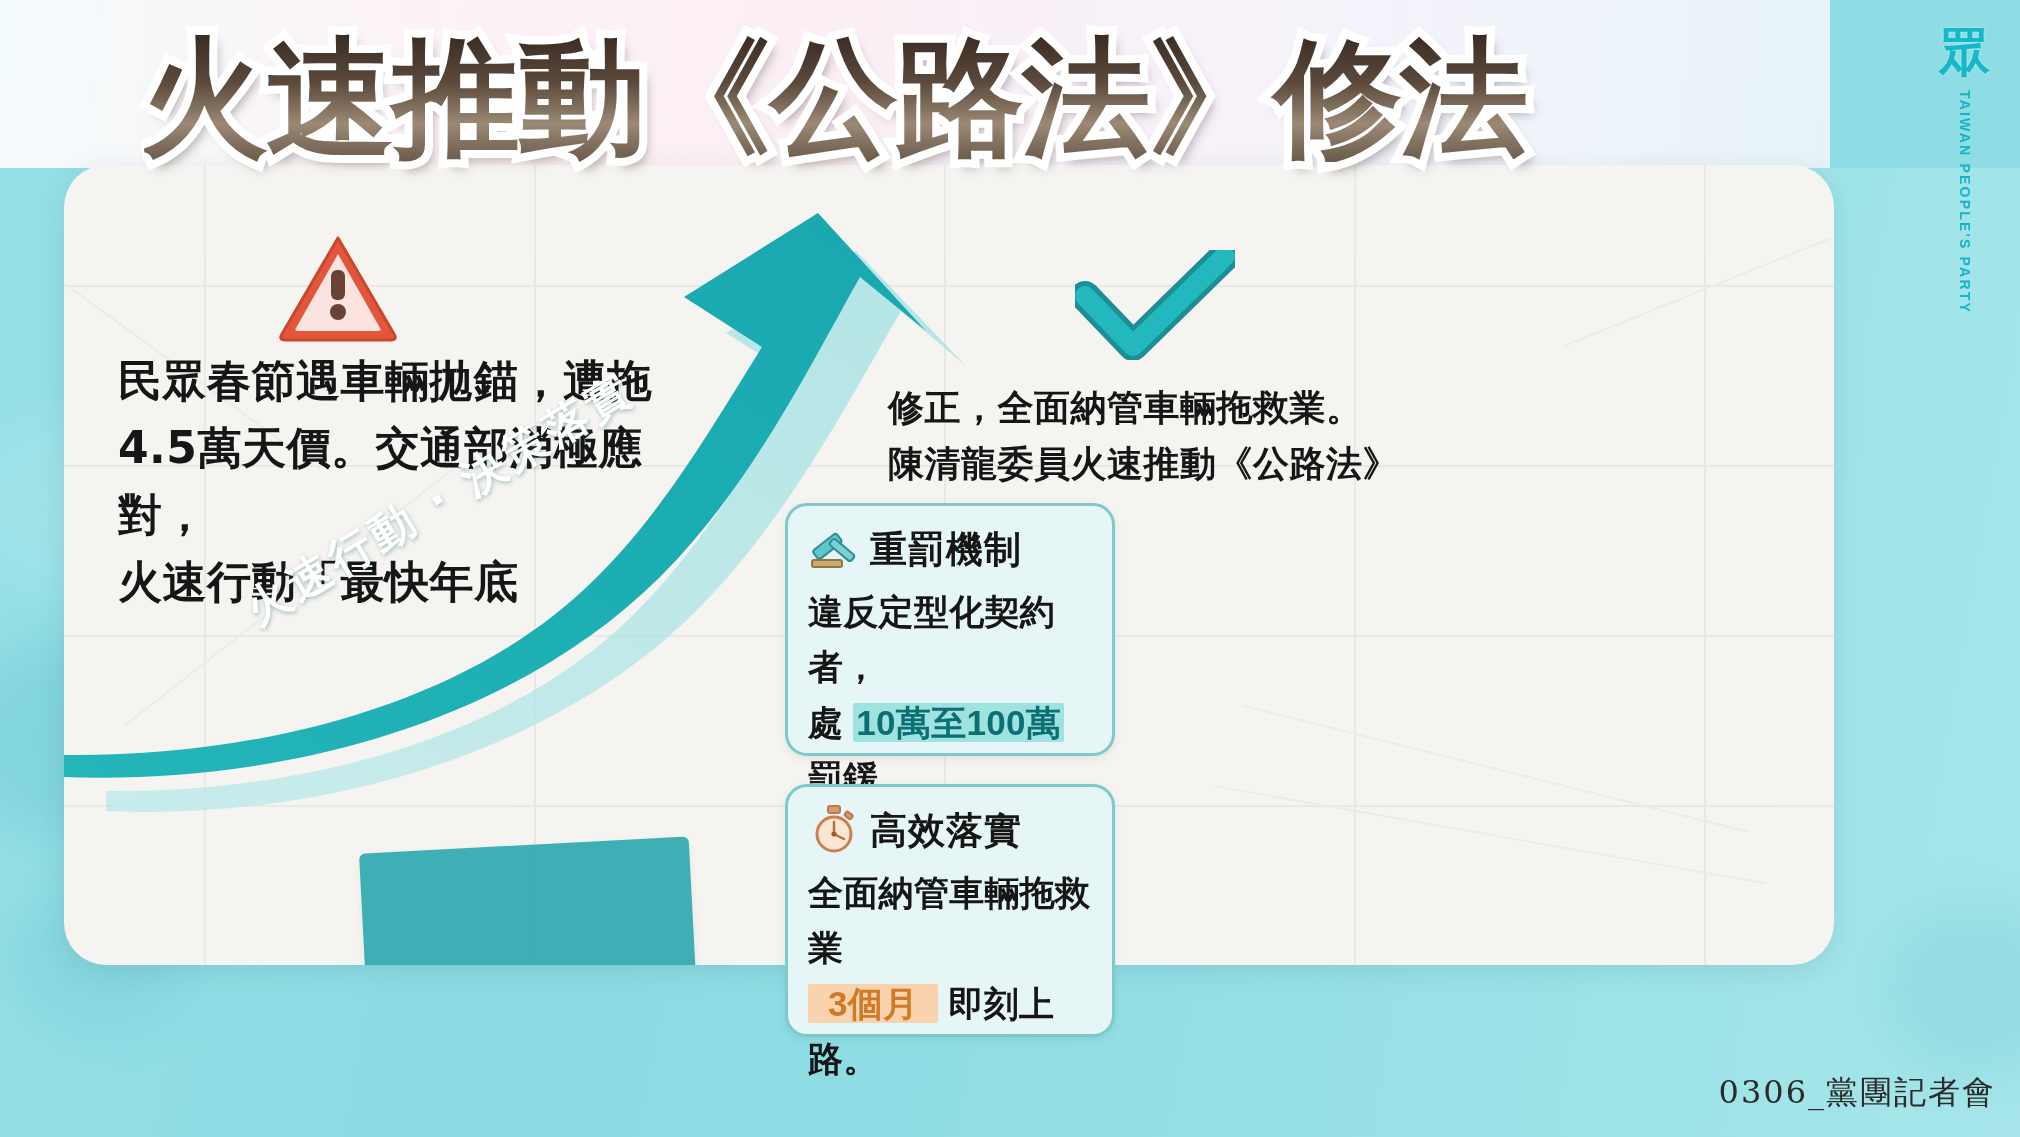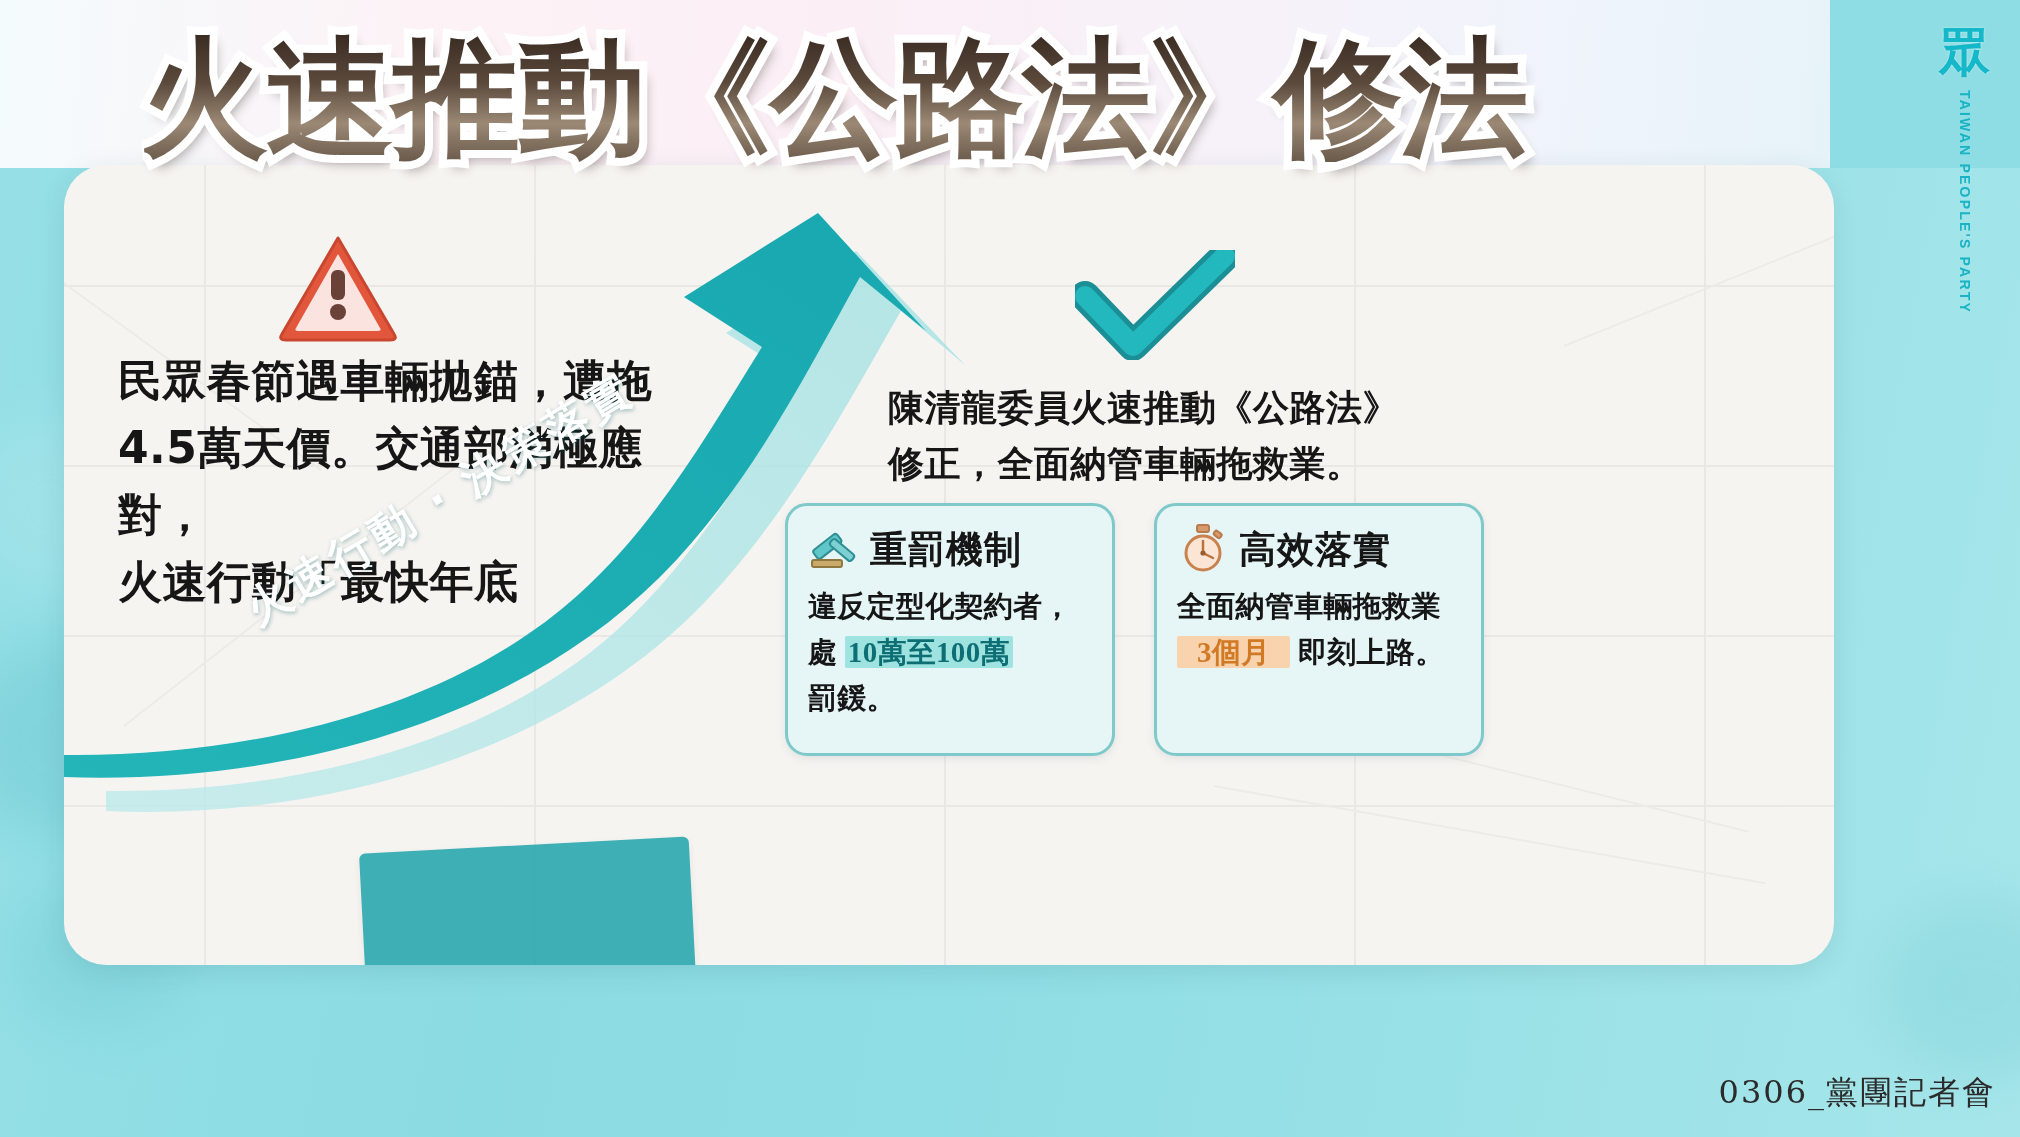--- a/index.html
+++ b/index.html
@@ -104,37 +104,37 @@
   
   .check-icon { position:absolute; left:1075px; top:250px; width:160px; height:110px; z-index:12; }
   .right-text {
     position:absolute; left:888px; top:380px; width:580px; z-index:12;
     font-family:"DejaVu Sans","Liberation Sans",sans-serif;
     font-weight:bold; font-size:36px; line-height:1.55; color:#161616;
     letter-spacing:.5px;
   }
 
   
-  .fcards { position:absolute; left:785px; top:503px; display:flex; gap:39px; z-index:14; }
+  .fcards { position:absolute; left:785px; top:503px; display:flex; gap:28px; z-index:14;flex-direction:column; }
   .fcard {
     width:330px; height:253px;
     background:#e6f6f6;
     border:3px solid #7fc9cb;
     border-radius:22px;
     padding:18px 20px 14px 20px;
     box-shadow:0 3px 9px rgba(40,90,100,.10);
   }
   .fcard-head { display:flex; align-items:center; gap:10px; margin-bottom:8px; }
   .fcard-title {
     font-family:"DejaVu Sans","Liberation Sans",sans-serif;
     font-weight:bold; font-size:37px; color:#161616; letter-spacing:1px;
   }
   .fcard-body {
-    font-family:Liberation Serif, serif;
-    font-weight:bold; font-size:29px; line-height:1.58; color:#161616;
+    font-family:Liberation Sans, sans-serif;
+    font-weight:bold; font-size:35px; line-height:1.58; color:#161616;
     letter-spacing:.3px;
   }
   .hl-teal  { background:#9fe3e0; padding:0 3px; border-radius:2px; color:#0d6f74; }
   .hl-orange{ background:#f8d3ae; padding:0 20px; border-radius:2px; color:#d07a26; }
 
   
   .logo { position:absolute; right:18px; top:26px; width:74px; z-index:40; text-align:center; }
   .logo-mark {
     font-family:"DejaVu Sans","Liberation Sans",sans-serif;
     font-weight:bold; font-size:52px; color:#15b8c8; line-height:1;
@@ -231,22 +231,22 @@
     <div>火速行動「最快年底</div>
   </div>
 
   <div class="check-icon">
     <svg width="160" height="110" viewBox="0 0 160 110">
       <path d="M10 46 L58 96 L150 6" fill="none" stroke="#1b8e96" stroke-width="30" stroke-linecap="round" stroke-linejoin="round"></path>
       <path d="M10 46 L58 96 L150 6" fill="none" stroke="#22b8bd" stroke-width="20" stroke-linecap="round" stroke-linejoin="round"></path>
     </svg>
   </div>
   <div class="right-text">
+    <div>修正，全面納管車輛拖救業。</div>
     <div>陳清龍委員火速推動《公路法》</div>
-    <div>修正，全面納管車輛拖救業。</div>
   </div>
 
   <div class="fcards">
 
     <div class="fcard">
       <div class="fcard-head">
         <span>
           <svg width="52" height="48" viewBox="0 0 52 48">
             <rect x="4" y="17" width="30" height="11" rx="3" fill="#5fc6c9" stroke="#2e8f94" stroke-width="2" transform="rotate(-38 19 22)"></rect>
             <rect x="20" y="22" width="28" height="8" rx="3" fill="#7ed1d3" stroke="#2e8f94" stroke-width="2" transform="rotate(40 34 26)"></rect>

